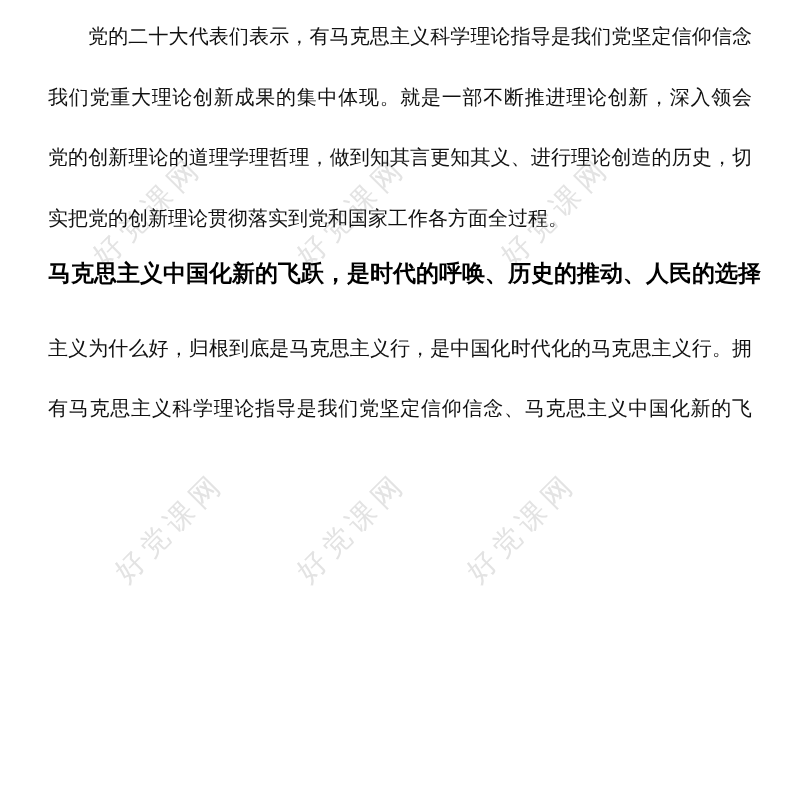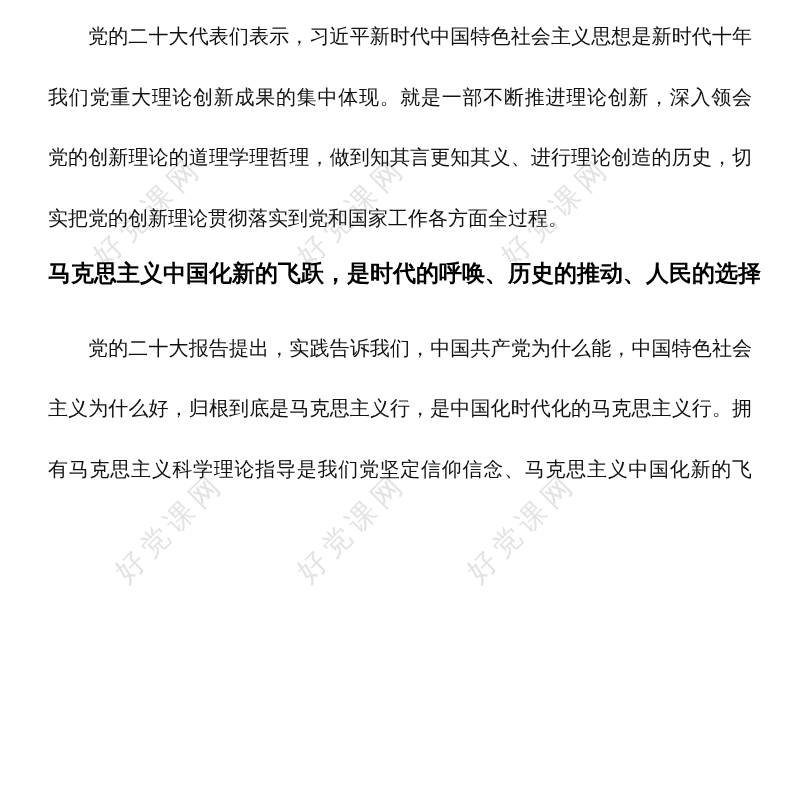--- a/index.html
+++ b/index.html
@@ -64,25 +64,24 @@
   <div class="watermark-layer" style="color: rgb(227, 227, 227);">
       <span class="wm" style="left: 148px; top: 212px;">好党课网</span>
       <span class="wm" style="left: 352px; top: 212px;">好党课网</span>
       <span class="wm" style="left: 556px; top: 212px;">好党课网</span>
       <span class="wm" style="left: 170px; top: 528px;">好党课网</span>
       <span class="wm" style="left: 352px; top: 528px;">好党课网</span>
       <span class="wm" style="left: 522px; top: 528px;">好党课网</span>
     </div>
   <div class="content" style="color: rgb(17, 17, 17);">
       <div class="para">
-        <div class="tline indent">党的二十大代表们表示，习近平新时代中国特色社会主义思想是新时代十年</div>
+        <div class="tline indent">党的二十大代表们表示，有马克思主义科学理论指导是我们党坚定信仰信念</div>
         <div class="tline">我们党重大理论创新成果的集中体现。就是一部不断推进理论创新，深入领会</div>
         <div class="tline">党的创新理论的道理学理哲理，做到知其言更知其义、进行理论创造的历史，切</div>
         <div class="tline end">实把党的创新理论贯彻落实到党和国家工作各方面全过程。</div>
       </div>
       <div class="heading" style="color: rgb(0, 0, 0);">马克思主义中国化新的飞跃，是时代的呼唤、历史的推动、人民的选择</div>
       <div class="para">
-        <div class="tline indent">党的二十大报告提出，实践告诉我们，中国共产党为什么能，中国特色社会</div>
         <div class="tline">主义为什么好，归根到底是马克思主义行，是中国化时代化的马克思主义行。拥</div>
         <div class="tline">有马克思主义科学理论指导是我们党坚定信仰信念、马克思主义中国化新的飞跃。</div>
       </div>
     </div>
 </div>
 
 </body></html>

